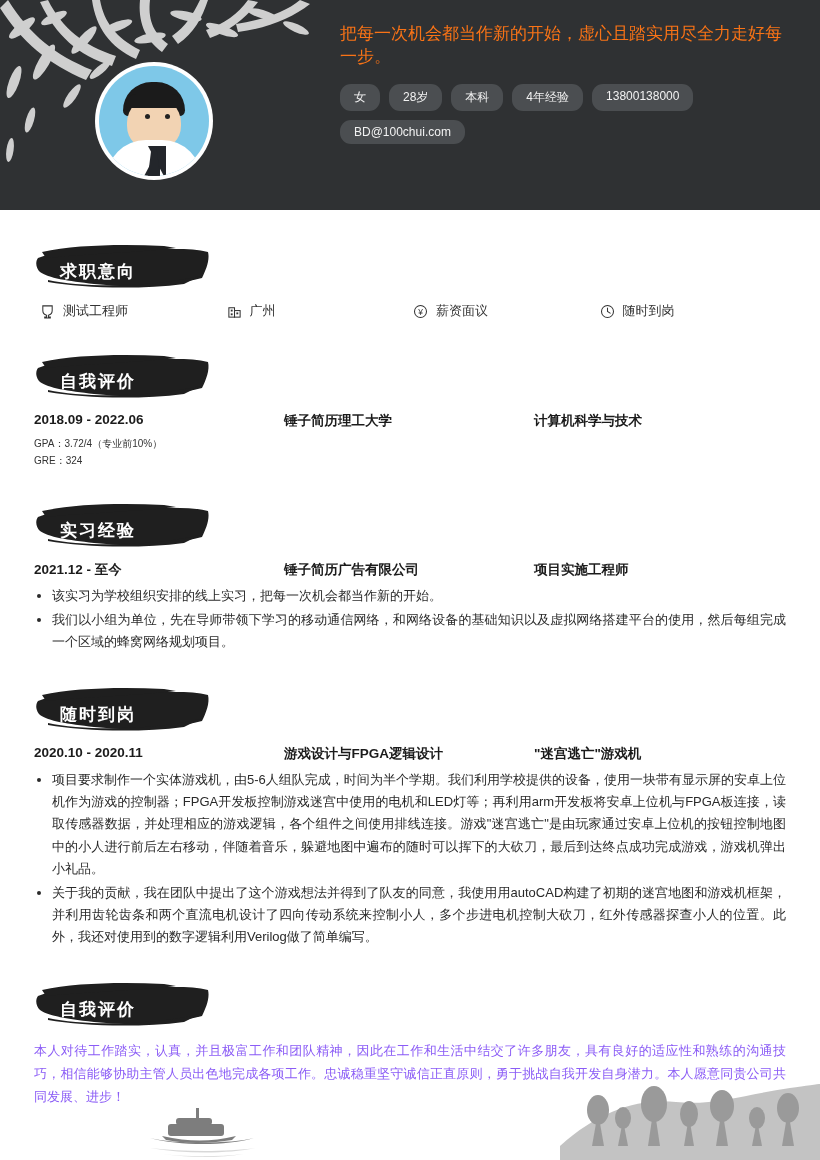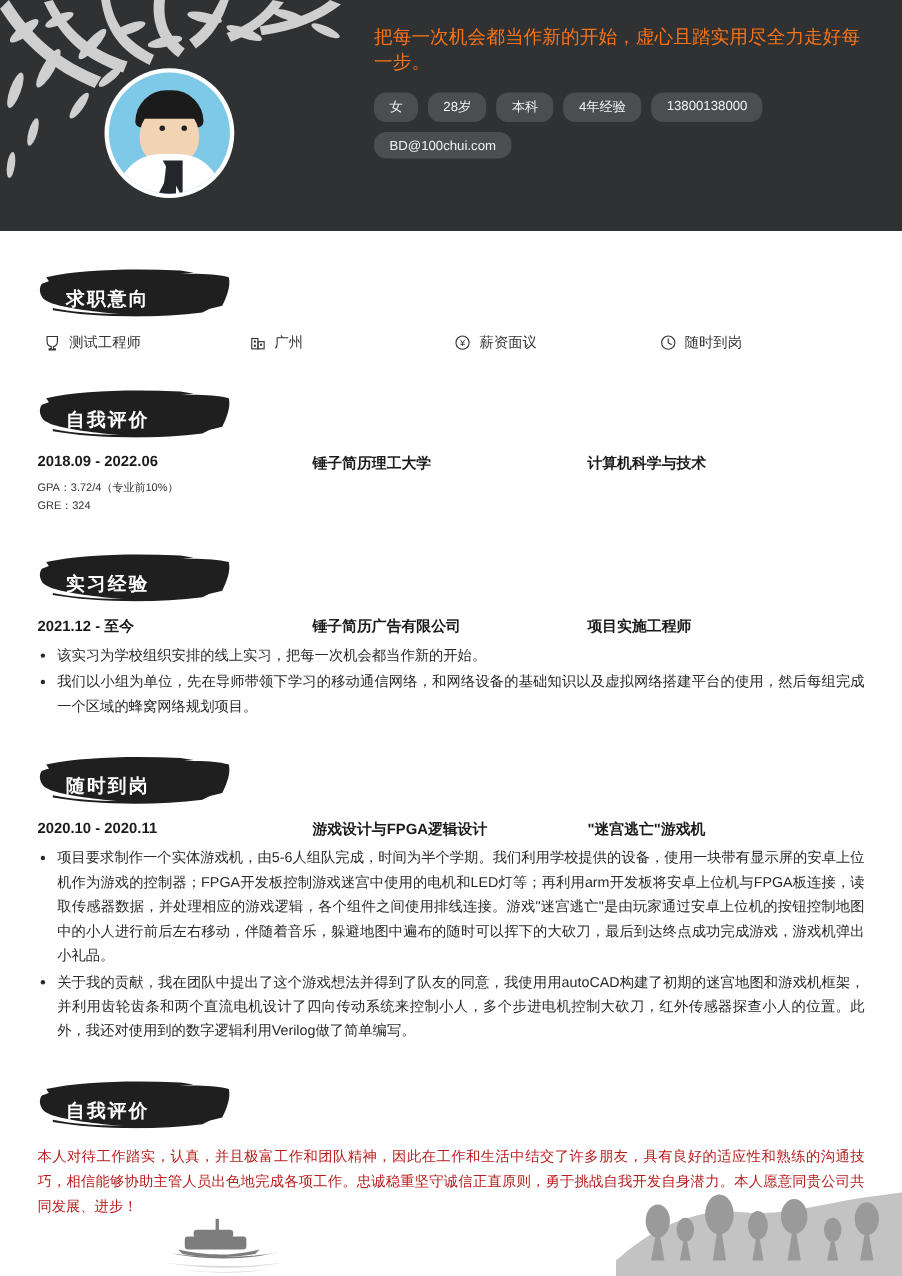--- a/index.html
+++ b/index.html
@@ -185,21 +185,21 @@
     font-size: 13px;
     line-height: 1.7;
     color: #2a2a2a;
     margin-bottom: 2px;
     text-align: justify;
   }
 
   .para {
     font-size: 13px;
     line-height: 1.75;
-    color: #b91c1c;
+    color: #8b5cf6;
     text-align: justify;
     margin-top: 4px;
   }
 
   
   .footer {
     position: absolute;
     left: 0; bottom: 0;
     width: 820px;
     height: 110px;

